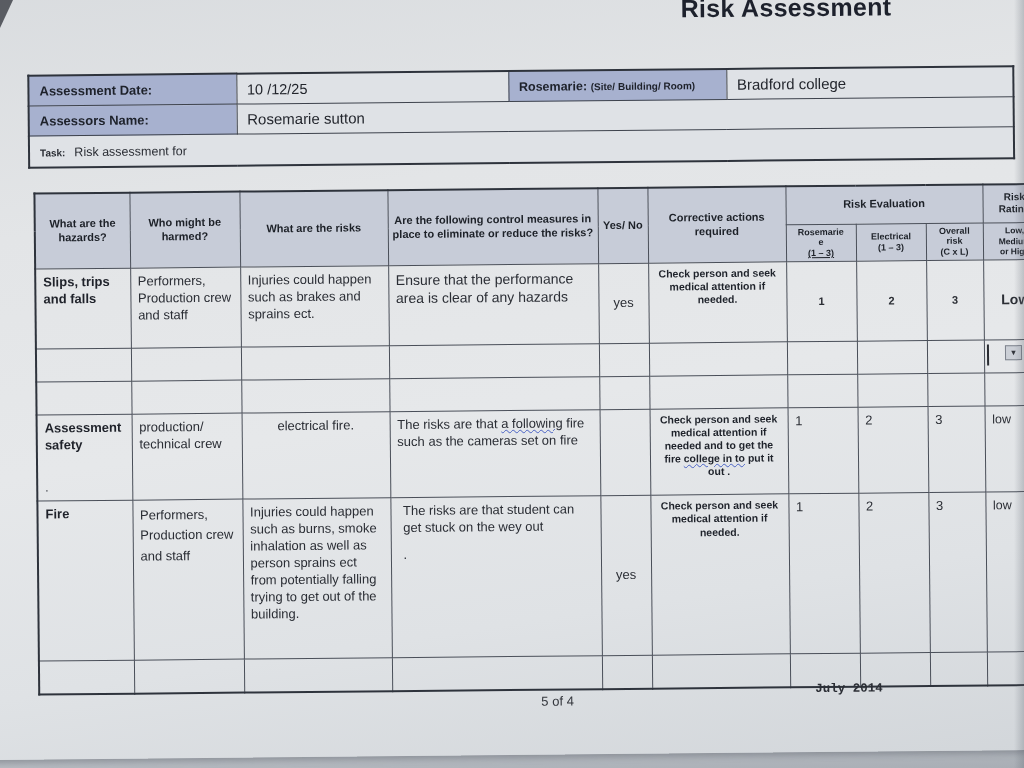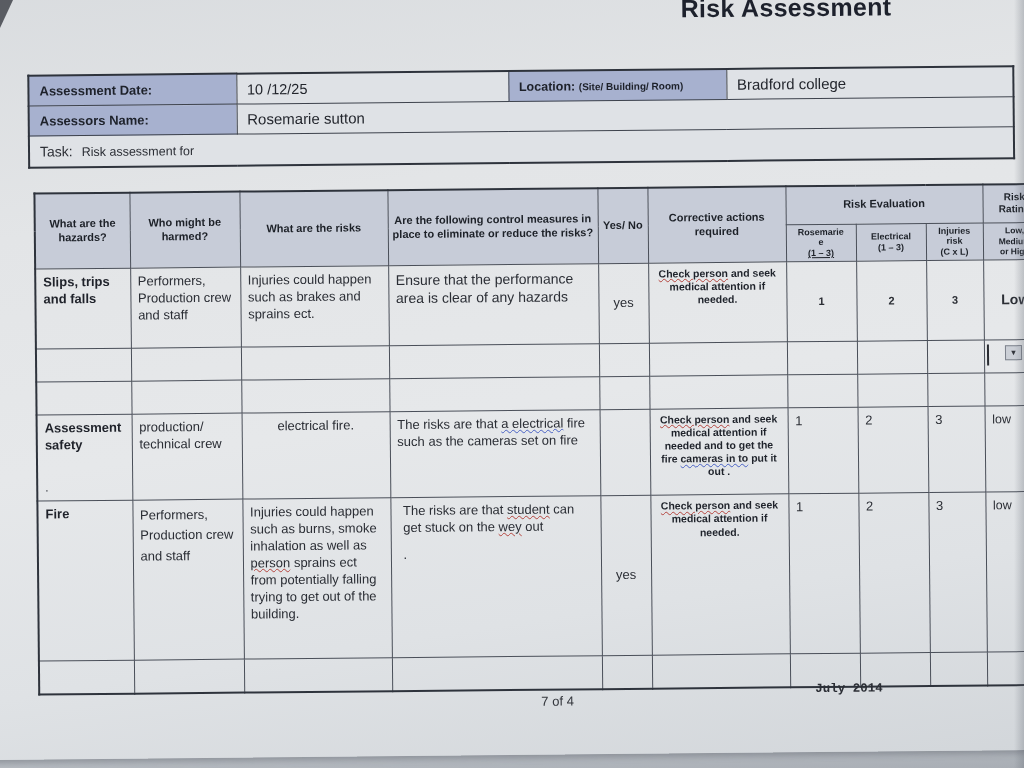--- a/index.html
+++ b/index.html
@@ -28,21 +28,21 @@
   table{ border-collapse:collapse; table-layout:fixed; }
   .info-table{
     position:absolute; left:30px; top:70px; width:985px;
     border:2px solid #2e333c;
   }
   .info-table td{ border:1px solid #3e434d; padding:6px 10px; vertical-align:middle; background:#dfe2e6; }
   .info-table td.lbl{ background:#a7b1cf; font-weight:bold; font-size:13px; color:#1d212a; }
   .info-table td.val{ font-size:14.5px; color:#23262d; }
   .loc-main{ font-weight:bold; font-size:12.5px; color:#1d212a; }
   .loc-sub{ font-weight:bold; font-size:10px; color:#1d212a; }
-  .task-lbl{ font-weight:normal; font-size:14px; }
+  .task-lbl{ font-weight:bold; font-size:10px; }
   .task-val{ font-size:12.5px; }
 
   
   .main-table{
     position:absolute; left:35px; top:188px; width:1012px;
     border:2px solid #2e333c;
   }
   .main-table td, .main-table th{ border:1px solid #4a4f59; vertical-align:top; }
   .main-table th{
     background:#c7ccd8; color:#1d2128; font-weight:bold; font-size:11px;
@@ -53,21 +53,21 @@
   .main-table td{ font-size:13px; padding:5px 7px; line-height:1.3; background:transparent; }
   td.hazard{ font-weight:bold; color:#1f222a; }
   td.ctrl-lg{ font-size:14px; }
   td.yes-cell{ text-align:center; vertical-align:middle; }
   td.corrective{ font-size:10.5px; font-weight:bold; text-align:center; line-height:1.25; padding:4px 5px; color:#1f232b;}
   td.num-c{ text-align:center; vertical-align:middle; font-weight:bold; font-size:11px; }
   td.num-l{ text-align:left; vertical-align:top; font-size:13px; }
   td.rate-c{ text-align:center; vertical-align:middle; font-weight:bold; font-size:14px; }
   td.rate-l{ font-size:12.5px; }
   td.risks-center{ text-align:center; }
-  .squig-red{ text-decoration:underline; text-decoration-style:wavy; text-decoration-color:#b4453f; text-decoration-thickness:1px; }
+  .squig-red{ text-decoration-style:wavy; text-decoration-color:#b4453f; text-decoration-thickness:1px; }
   .squig-blue{ text-decoration:underline; text-decoration-style:wavy; text-decoration-color:#4a62c4; text-decoration-thickness:1px; }
   .stray-dot{ margin-top:26px; font-weight:normal; font-size:12px; }
 
   
   .text-caret{ position:absolute; left:987px; top:349px; width:2px; height:21px; background:#2a2d33; }
   .dropdown-btn{
     position:absolute; left:1005px; top:350px; width:17px; height:15px;
     background:#ccd0d7; border:1px solid #7d828c; text-align:center;
     font-size:9px; line-height:13px; color:#33363c; cursor:pointer;
   }
@@ -99,21 +99,21 @@
           <col style="width:208px">
           <col style="width:272px">
           <col style="width:218px">
           <col style="width:287px">
         </colgroup>
     <tbody>
           <tr>
       <td class="lbl">Assessment Date:</td>
       <td class="val">10 /12/25</td>
       <td class="lbl">
-        <span class="loc-main">Location:</span>
+        <span class="loc-main">Rosemarie:</span>
         <span class="loc-sub">(Site/ Building/ Room)</span>
       </td>
       <td class="val" style="font-size:15px;">Bradford college</td>
     </tr>
     <tr>
       <td class="lbl">Assessors Name:</td>
       <td class="val" colspan="3" style="font-size:15px;">Rosemarie sutton</td>
     </tr>
     <tr>
       <td colspan="4">
@@ -155,21 +155,21 @@
       <th class="sub">
         <div>Rosemarie</div>
         <div>e</div>
         <div style="text-decoration:underline;">(1 – 3)</div>
       </th>
       <th class="sub">
         <div>Electrical</div>
         <div>(1 – 3)</div>
       </th>
       <th class="sub">
-        <div>Injuries</div>
+        <div>Overall</div>
         <div>risk</div>
         <div>(C x L)</div>
       </th>
       <th class="sub rating-sub">
         <div>Low,</div>
         <div>Medium</div>
         <div>or High</div>
       </th>
     </tr>
 
@@ -215,25 +215,25 @@
     </tr>
 
     <tr style="height:78px;">
       <td class="hazard">
         <div>Assessment safety</div>
         <div class="stray-dot">.</div>
       </td>
       <td>production/ technical crew</td>
       <td class="risks-center">electrical fire.</td>
       <td>
-        <span>The risks are that </span><span class="squig-blue">a electrical</span><span> fire such as the cameras set on fire</span>
+        <span>The risks are that </span><span class="squig-blue">a following</span><span> fire such as the cameras set on fire</span>
       </td>
       <td class="yes-cell"></td>
       <td class="corrective">
-        <span class="squig-red">Check person</span><span> and seek medical attention if needed and to get the fire </span><span class="squig-blue">cameras in to</span><span> put it out .</span>
+        <span class="squig-red">Check person</span><span> and seek medical attention if needed and to get the fire </span><span class="squig-blue">college in to</span><span> put it out .</span>
       </td>
       <td class="num-l">1</td>
       <td class="num-l">2</td>
       <td class="num-l">3</td>
       <td class="rate-l">low</td>
     </tr>
 
     <tr style="height:160px;">
       <td class="hazard">Fire</td>
       <td style="line-height:1.55;">Performers, Production crew and staff</td>
@@ -267,20 +267,20 @@
             <td></td>
     </tr>
   </tbody>
       </table>
 
   <div class="text-caret"></div>
   <div class="dropdown-btn">
     <span>▾</span>
   </div>
 
-  <div class="page-num">7 of 4</div>
+  <div class="page-num">5 of 4</div>
   <div class="footer-date">July 2014</div>
 
 </div>
 </div>
 
 <div class="corner-shadow"></div>
 <div class="edge-shade"></div>
 
 </body></html>

